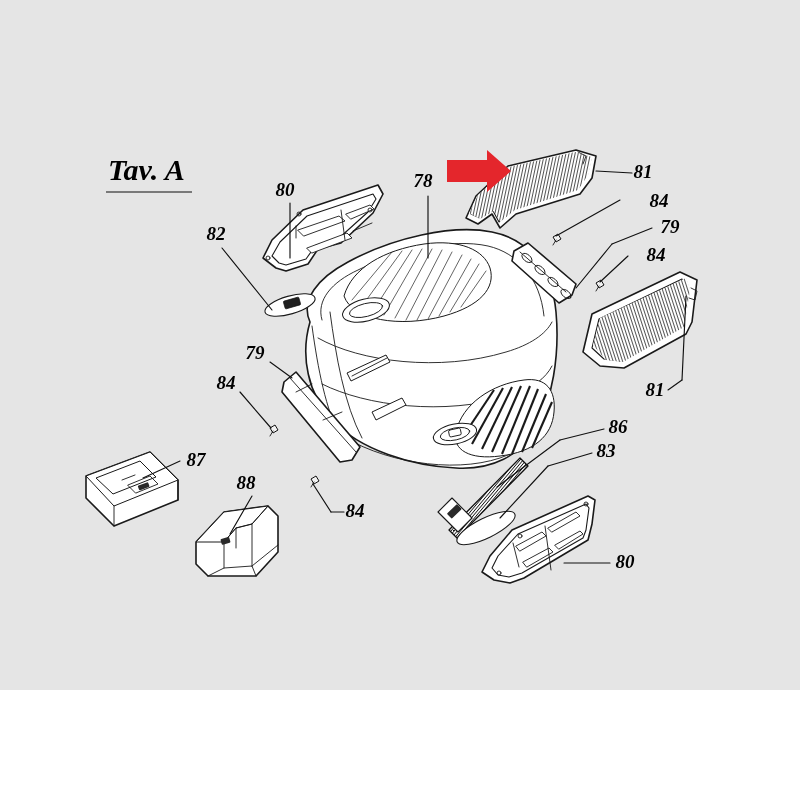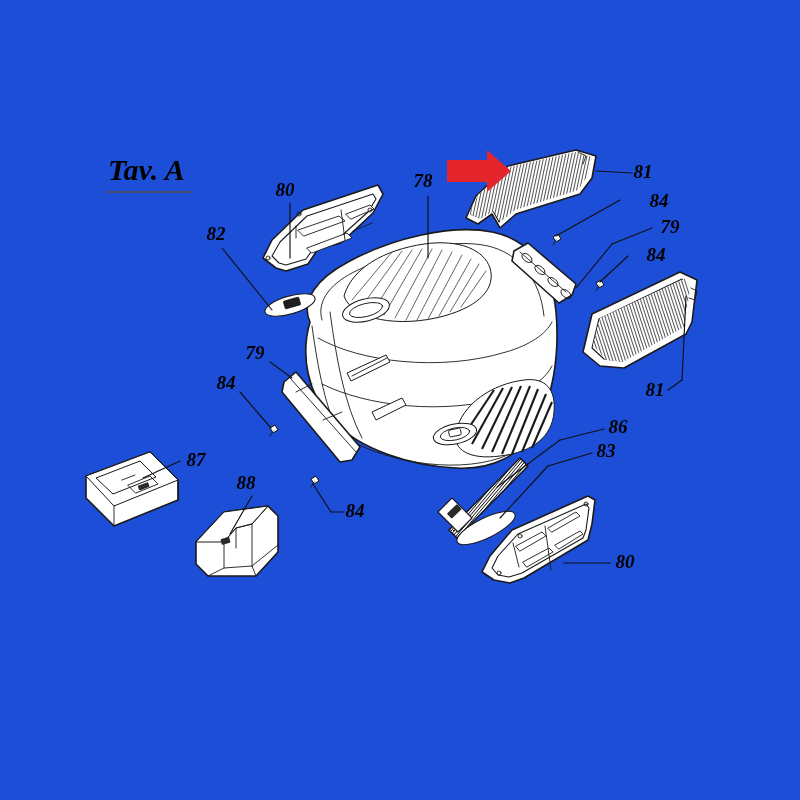--- a/index.html
+++ b/index.html
@@ -7,22 +7,22 @@
     margin: 0;
     padding: 0;
     background: #ffffff;
   }
   body {
     font-family: "Liberation Serif", "DejaVu Serif", serif;
   }
   #diagram-root {
     position: relative;
     width: 800px;
-    height: 800px;
-    background: #1d4ed8;
+    height: 690px;
+    background: #e5e5e5;
     overflow: hidden;
   }
   svg#diagram-svg {
     position: absolute;
     left: 0;
     top: 0;
     width: 800px;
     height: 800px;
     display: block;
   }

